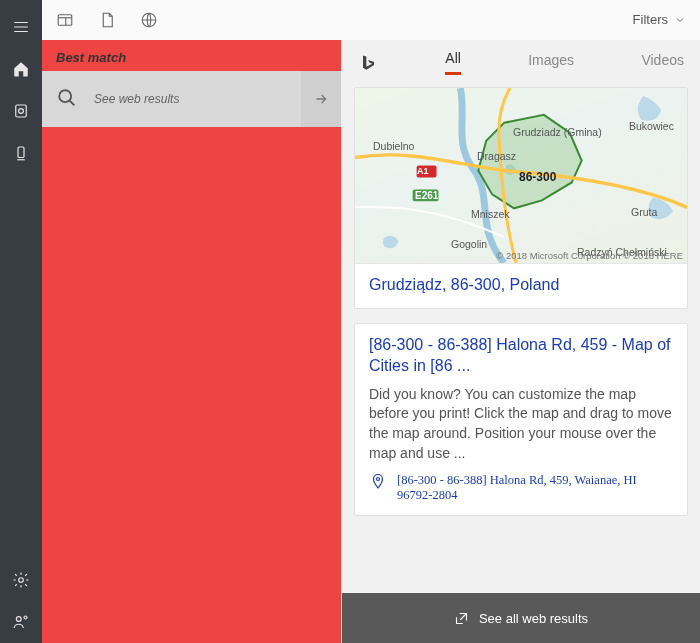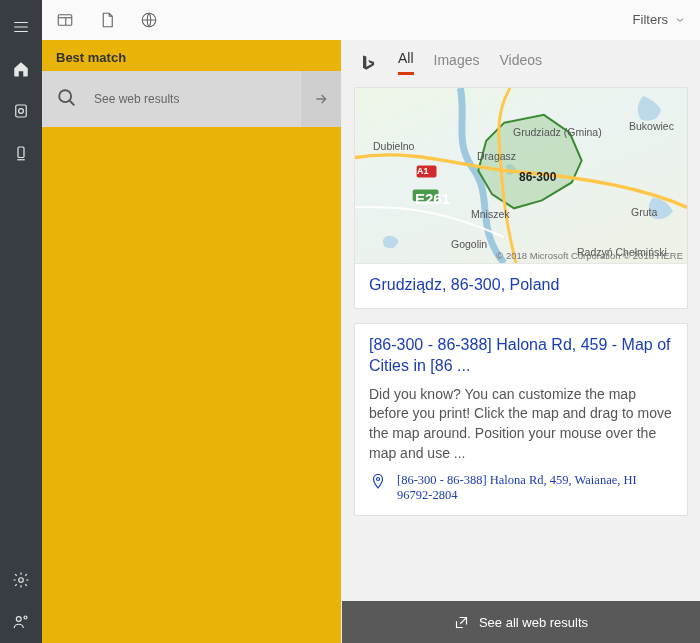--- a/index.html
+++ b/index.html
@@ -69,24 +69,25 @@
   }
   .filters svg { width:12px; height:12px; stroke:#555; fill:none; stroke-width:1.8;}
   .content {
     flex: 1;
     display: flex;
     min-height: 0;
   }
   
   .results {
     width: 300px;
-    background: #eab308;
+    background: #ef4444;
     border-right: 1px solid #eee;
     display:flex;
     flex-direction:column;
+    font-style:italic;
   }
   .section-header {
     font-size: 13px;
     font-weight: 600;
     padding: 10px 14px 6px 14px;
     color: #333;
   }
   .match-item {
     background: #d8d8d8;
     display: flex;
@@ -125,20 +126,21 @@
     flex:1;
     overflow-y:auto;
     padding: 10px 12px 48px 12px;
   }
   .tabs-row {
     display:flex;
     align-items:center;
     gap:20px;
     padding: 0 4px 12px 4px;
     font-size: 14px;
+    justify-content: space-between;
   }
   .tabs-row .bing {
     width:20px; height:20px;
     color:#444;
   }
   .tabs-row .bing svg { width:20px; height:20px; fill:#444; }
   .tab { color:#888; cursor:pointer; padding-bottom:6px; }
   .tab.active { color:#333; border-bottom: 3px solid #d83b01; }
   .card {
     background:#fff;
@@ -198,21 +200,21 @@
     width:18px; height:18px; color:#1a3db5; flex-shrink:0;
   }
   .sub-link-row .pin svg { width:18px; height:18px; stroke:#1a3db5; fill:none; stroke-width:1.6;}
   .sub-link-row a {
     color:#1a3db5; text-decoration:none;font-family:Liberation Serif, serif;
   }
   
   .see-all {
     position:absolute;
     bottom:0; left:0; right:0;
-    height: 42px;
+    height: 50px;
     background:#595959;
     color:#fff;
     display:flex;
     align-items:center;
     justify-content:center;
     gap:10px;
     font-size:13px;
     cursor:pointer;
   }
   .see-all svg { width:15px; height:15px; stroke:#fff; fill:none; stroke-width:1.8;}
@@ -343,21 +345,21 @@
                 <path d="M150 35 l40 -8 l26 18 l12 28 l-10 22 l-30 18 l-28 8 l-22 -14 l-14 -24 l8 -30z" stroke="#3a8a32" stroke-width="2" fill="rgba(130,190,120,0.35)"></path>
 
                 <path d="M0 70 C60 60 110 80 160 84 C210 88 280 96 334 120" stroke="#ffc64a" stroke-width="3.5" fill="none"></path>
                 <path d="M162 176 C150 130 148 98 145 54 C143 28 150 10 156 0" stroke="#ffc64a" stroke-width="3" fill="none"></path>
                 <path d="M0 120 C60 118 100 128 150 150" stroke="#fff" stroke-width="2" fill="none" opacity="0.9"></path>
 
                 <rect x="62" y="78" width="20" height="12" rx="2" fill="#d32b2b"></rect>
                 <rect x="58" y="102" width="26" height="12" rx="2" fill="#4a9a4a"></rect>
               </svg>
               <span class="map-label" style="left:62px;top:78px;color:#fff;font-size:9px;font-weight:600">A1</span>
-              <span class="map-label" style="left:60px;top:102px;color:#fff;font-size:15px;font-weight:600">E261</span>
+              <span class="map-label" style="left:60px;top:102px;color:#fff;font-size:10px;font-weight:600">E261</span>
               <span class="map-label" style="left:18px;top:52px">Dubielno</span>
               <span class="map-label" style="left:122px;top:62px">Dragasz</span>
               <span class="map-label" style="left:116px;top:120px">Mniszek</span>
               <span class="map-label" style="left:96px;top:150px">Gogolin</span>
               <span class="map-label" style="left:158px;top:38px">Grudziadz (Gmina)</span>
               <span class="map-label" style="left:274px;top:32px">Bukowiec</span>
               <span class="map-label" style="left:276px;top:118px">Gruta</span>
               <span class="map-label" style="left:222px;top:158px">Radzyń Chełmiński</span>
               <span class="map-label center" style="left:164px;top:82px">86-300</span>
               <span class="map-copyright">© 2018 Microsoft Corporation © 2018 HERE</span>

